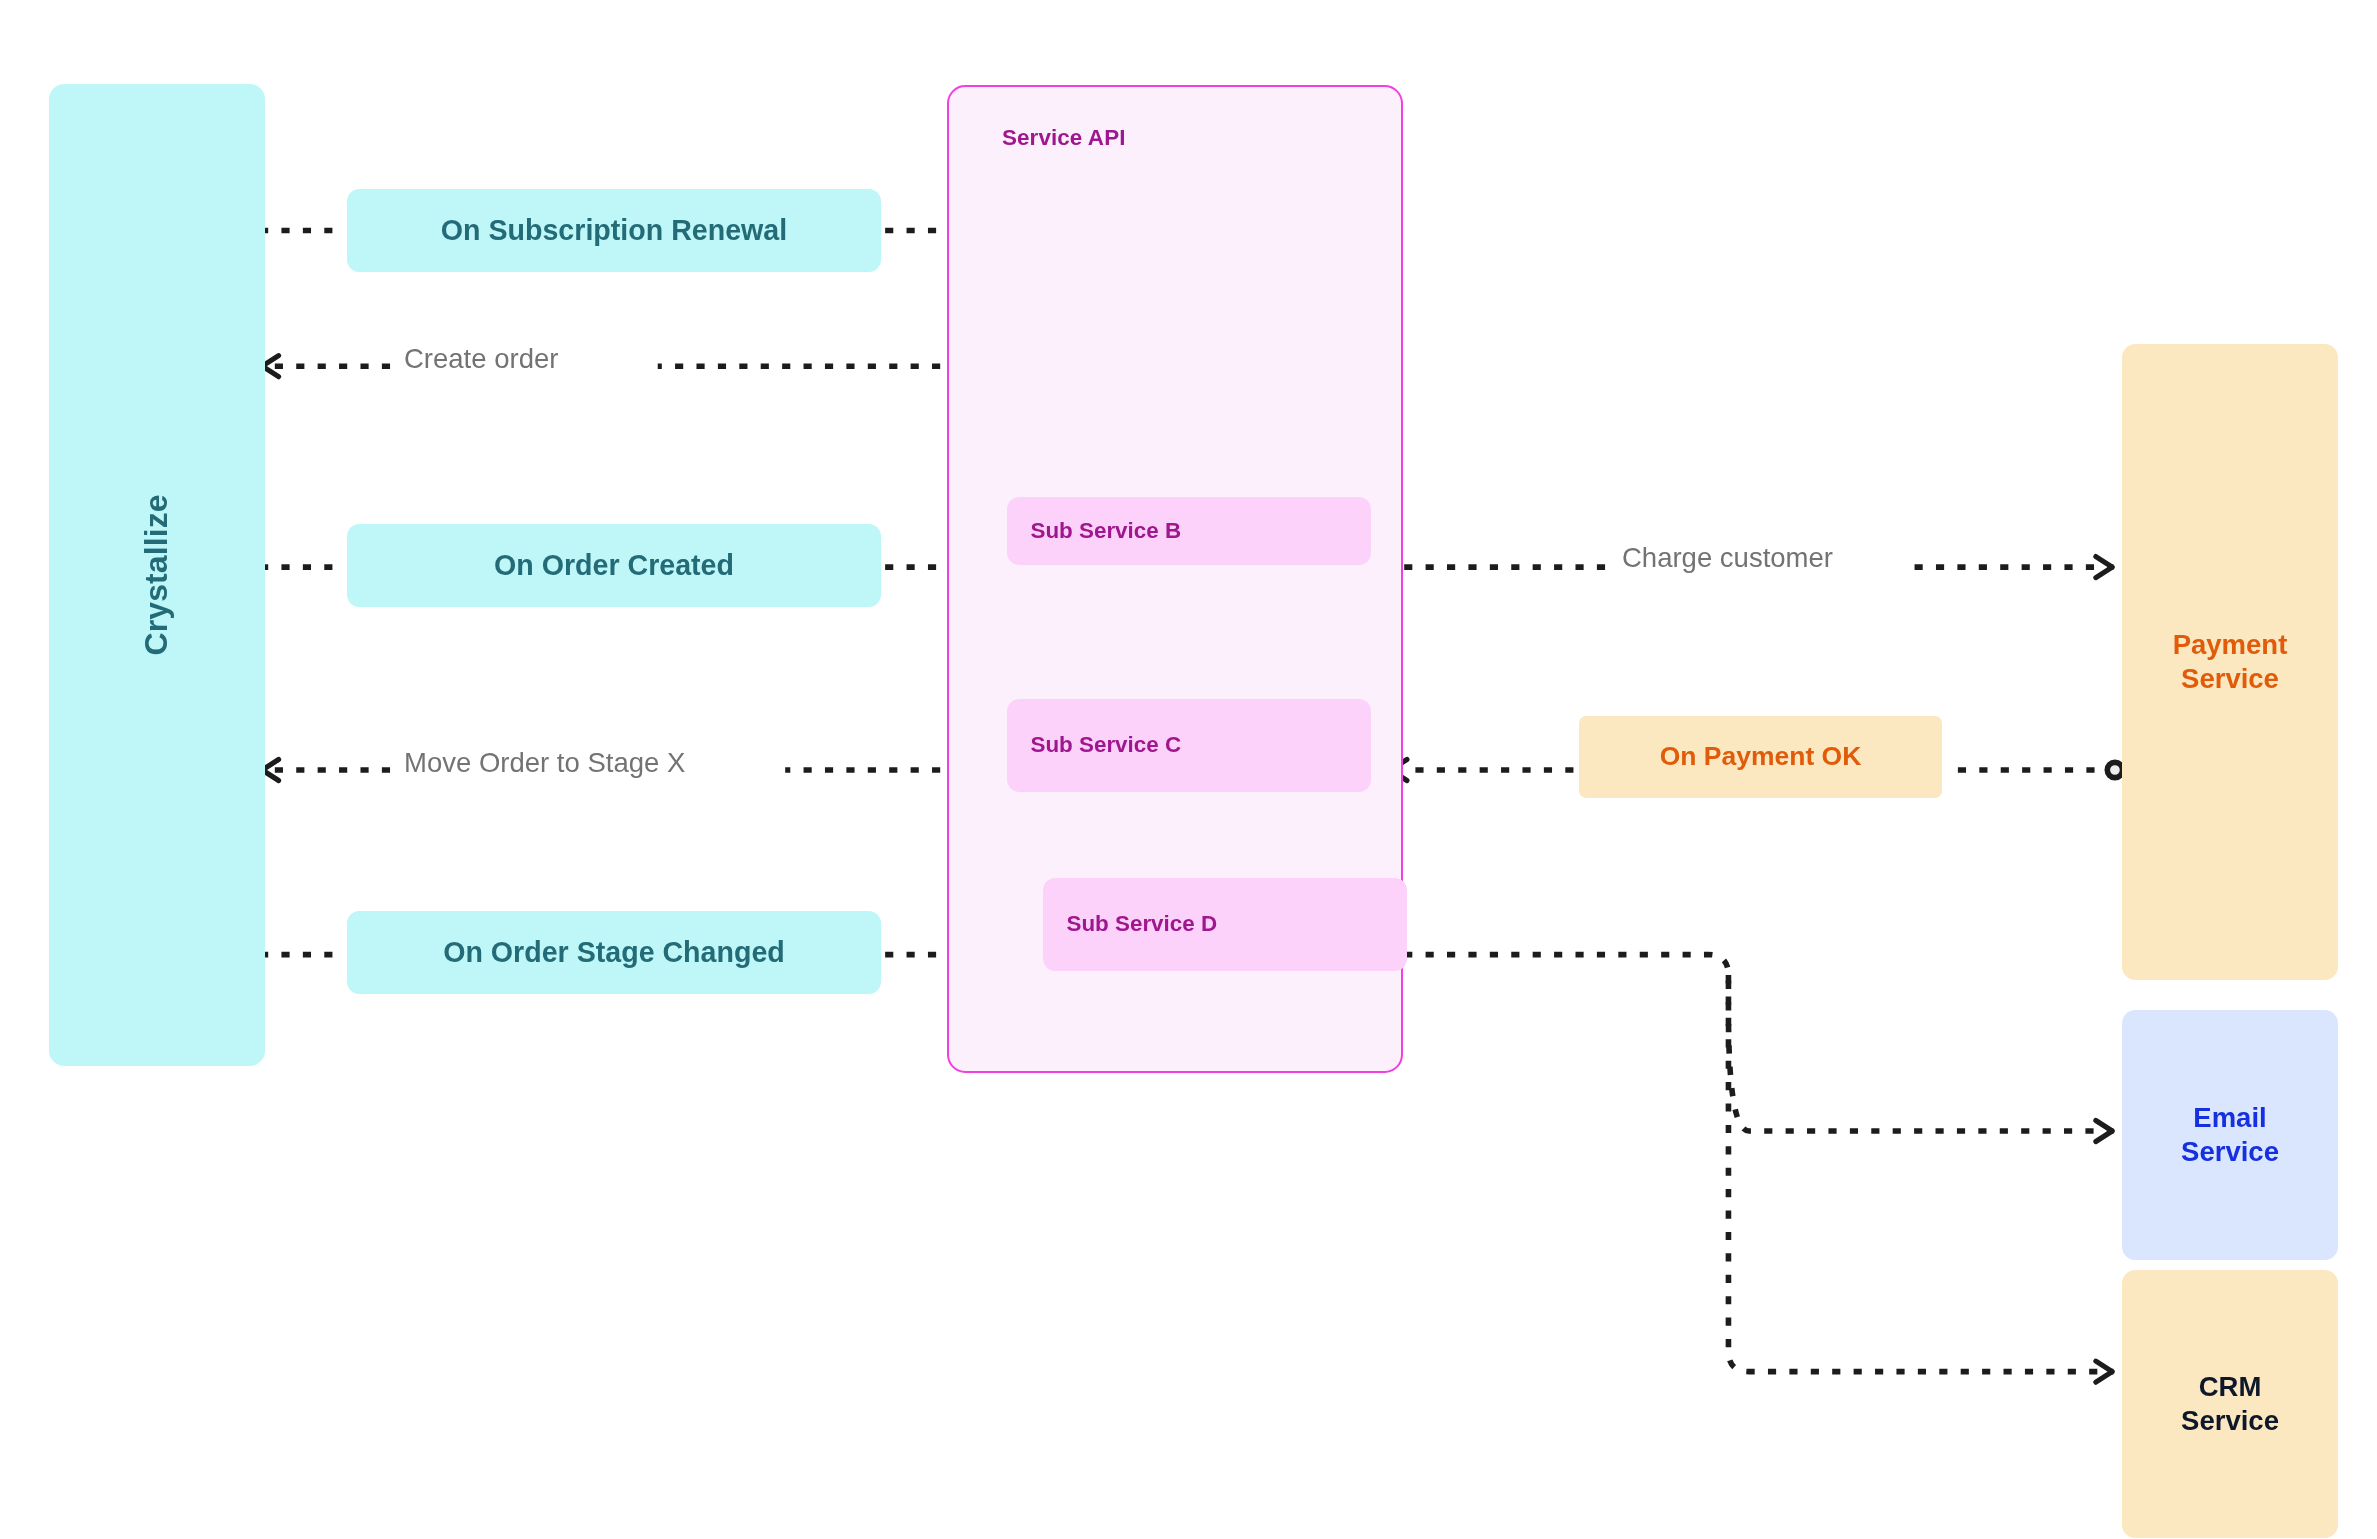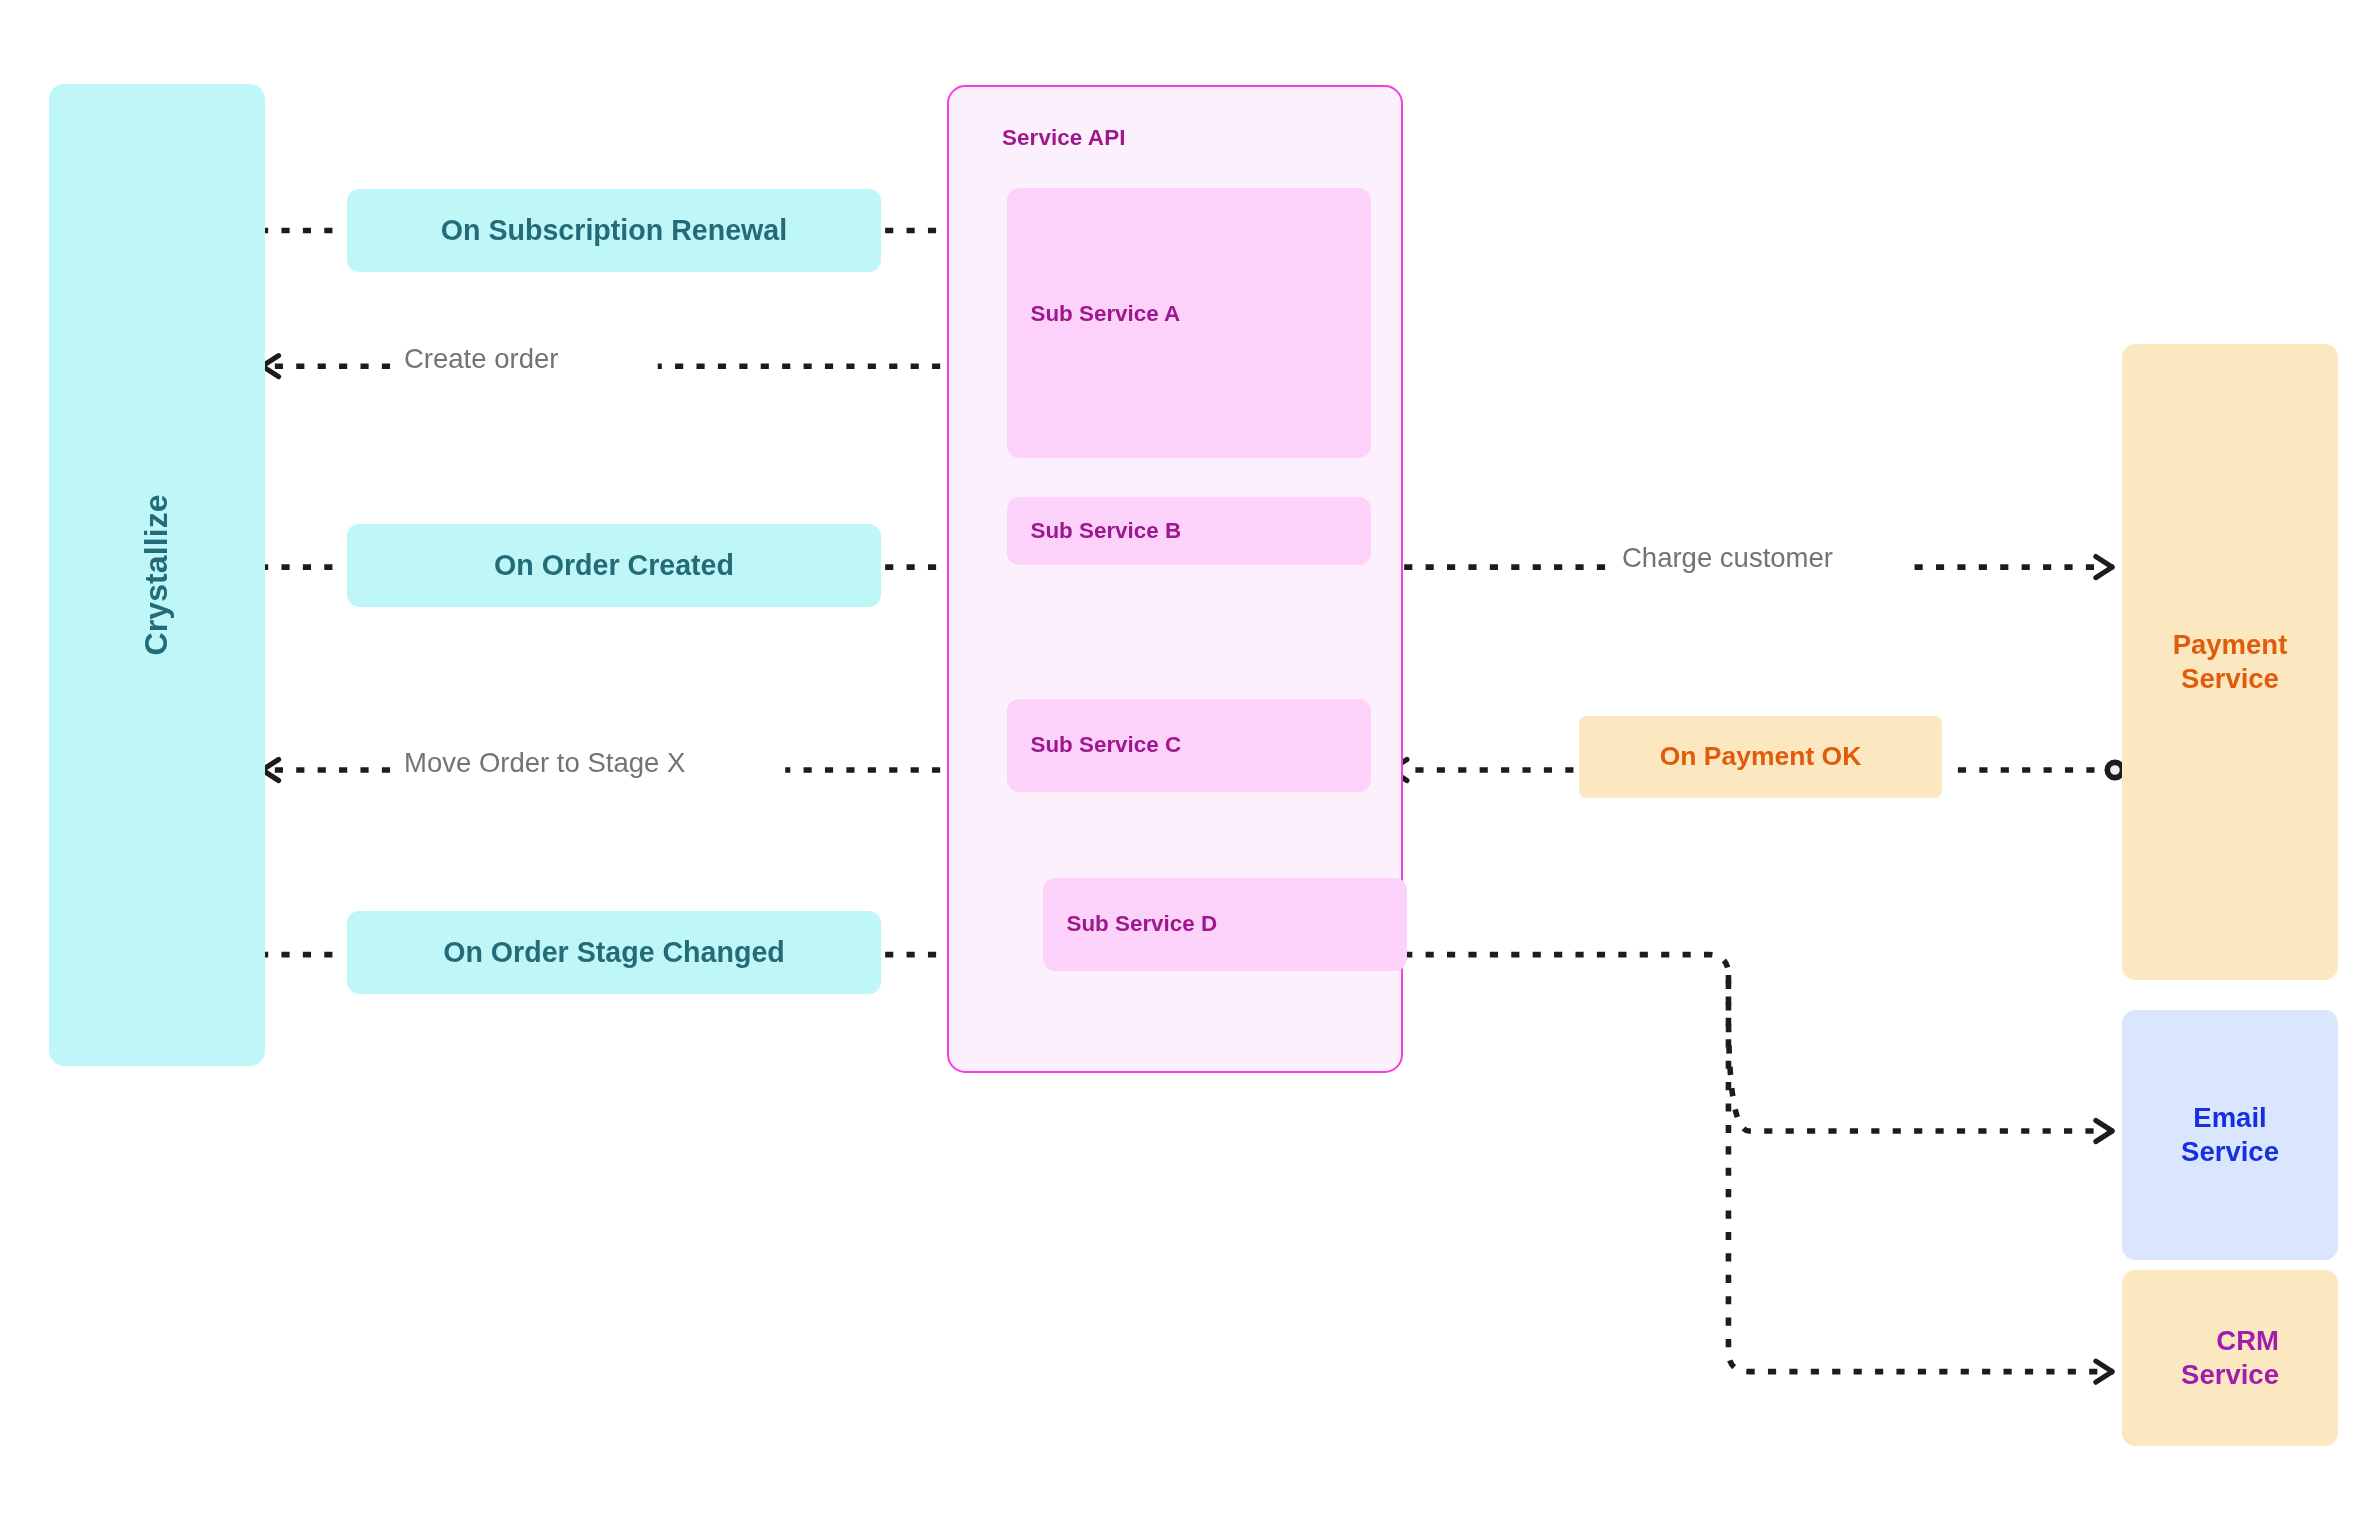--- a/index.html
+++ b/index.html
@@ -161,24 +161,23 @@
   #svc-email {
     left: 2122px;
     top: 1010px;
     height: 250px;
     background: #d9e6fd;
     color: #1630e0;
   }
   #svc-crm {
     left: 2122px;
     top: 1270px;
-    height: 176px;
+    height: 268px;
     background: #fce8c0;
-    color: #a21caf;
-    text-align: right;
+    color: #0f172a;
   }
 </style>
 </head>
 <body>
 
 <div id="canvas">
 
   <svg class="wires" viewBox="0 0 4662 3018" xmlns="http://www.w3.org/2000/svg">
     <defs>
       <marker id="arrowhead" viewBox="0 0 12 12" refX="9.5" refY="6" markerWidth="5" markerHeight="5" orient="auto-start-reverse">
@@ -244,23 +243,20 @@
   </div>
 
   <div class="node event-pill" id="evt-stage-changed">
     <span>On Order Stage Changed</span>
   </div>
 
   <div id="service-api"></div>
 
   <div id="service-api-title">Service API</div>
 
-  <div class="node subservice" id="sub-a">
-    <span class="ss-text">Sub Service A</span>
-  </div>
 
   <div class="node subservice" id="sub-b">
     <span class="ss-text">Sub Service B</span>
   </div>
 
   <div class="node subservice" id="sub-c">
     <span class="ss-text">Sub Service C</span>
   </div>
 
   <div class="node subservice" id="sub-d">

